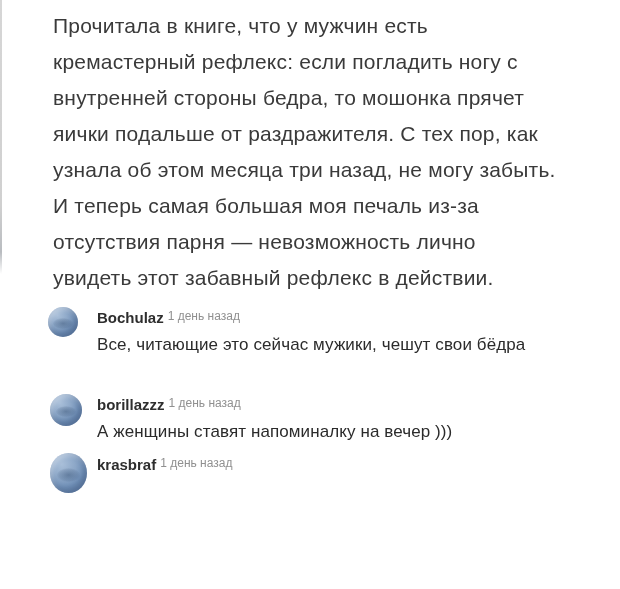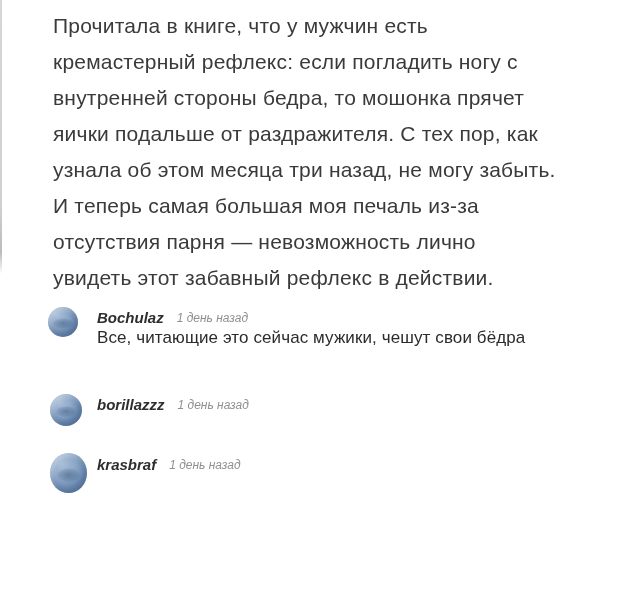--- a/index.html
+++ b/index.html
@@ -71,37 +71,37 @@
     height: 34%;
     border-radius: 50%;
     background: radial-gradient(ellipse at 50% 50%, rgba(47,74,110,0.45) 0%, rgba(47,74,110,0.18) 55%, rgba(47,74,110,0) 75%);
   }
 
   .comment-main {
     margin-left: 49px;
   }
   .comment-header {
     display: flex;
-    align-items: center;
-    gap: 13px;
+    align-items: flex-start;
+    gap: 4px;
     padding-top: 4px;
-    font-style: italic;
   }
   .comment-author {
     font-size: 15px;
     font-weight: bold;
     color: #2e2e2e;
     cursor: pointer;
   }
   .comment-time {
     font-size: 12px;
     color: #909090;
     cursor: pointer;
   }
   .comment-body {
+    margin-top: 7px;
     font-size: 17px;
     line-height: 24px;
     color: #2b2b2b;
     white-space: pre-line;
     letter-spacing: 0.1px;
   }
 </style>
 </head>
 <body>
 
@@ -131,20 +131,21 @@
 
 <div class="comment comment-2">
   <div class="avatar">
     <span class="swirl"></span>
   </div>
   <div class="comment-main">
     <div class="comment-header">
       <span class="comment-author">borillazzz</span>
       <span class="comment-time">1 день назад</span>
     </div>
+    <div class="comment-body">А женщины ставят напоминалку на вечер )))</div>
   </div>
 </div>
 
 <div class="comment comment-3">
   <div class="avatar">
     <span class="swirl"></span>
   </div>
   <div class="comment-main">
     <div class="comment-header">
       <span class="comment-author">krasbraf</span>

